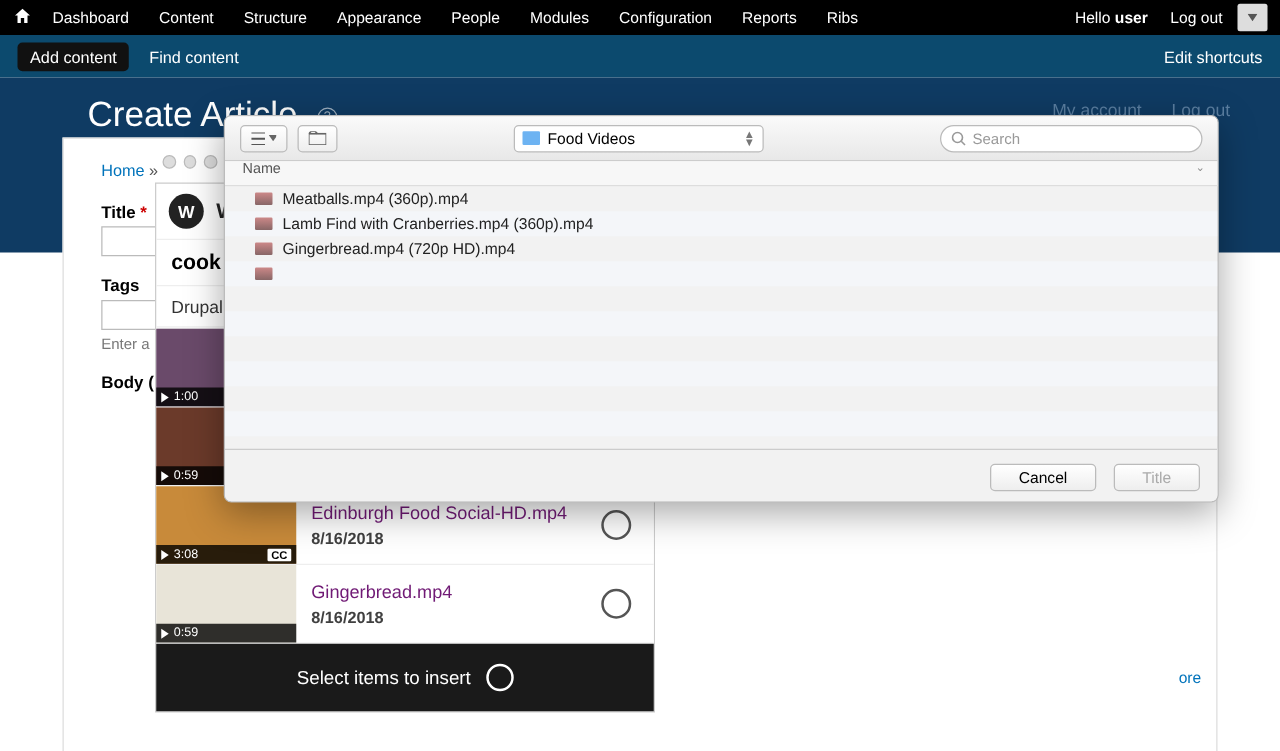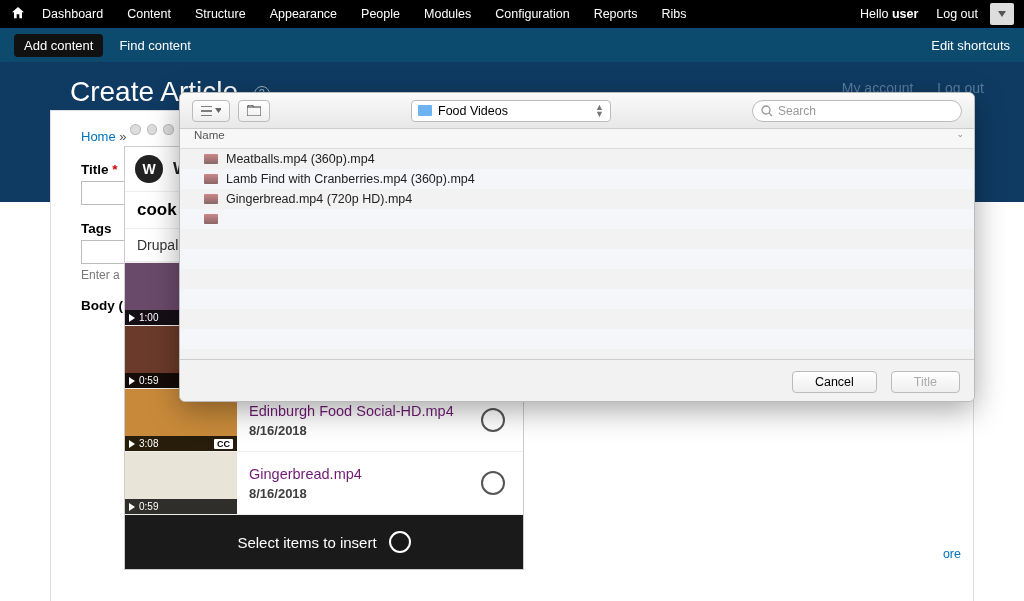--- a/index.html
+++ b/index.html
@@ -27,21 +27,21 @@
 .blueheader .acct-links span { margin-left:20px; cursor:pointer; }
 
 
 .content-panel { position:absolute; left:50px; top:110px; width:924px; background:#fff; border:1px solid #ddd; padding:18px 30px; height:600px; }
 .content-panel .crumb { font-size:13px; color:#0073bb; margin-bottom:18px; }
 .content-panel .crumb .sep { color:#555; }
 .form-label { font-size:13.5px; font-weight:bold; margin-bottom:4px; }
 .form-label .req { color:#c00; }
 .form-input { width:100%; height:24px; border:1px solid #bbb; margin-bottom:16px; padding:2px 5px; font-size:13px; }
 .form-hint { font-size:12px; color:#777; margin-top:-12px; margin-bottom:16px; }
-.more-link { position:absolute; right:12px; top:436px; font-size:12.5px; color:#0073bb; cursor:pointer; }
+.more-link { position:absolute; right:12px; top:424px; font-size:12.5px; color:#0073bb; cursor:pointer; }
 
 
 .wistia-panel { position:absolute; left:124px; top:146px; width:400px; background:#fff; border:1px solid #ccc; z-index:5; }
 .wistia-head { display:flex; align-items:center; padding:8px 10px; border-bottom:1px solid #eee; }
 .w-badge { width:28px; height:28px; background:#222; border-radius:50%; color:#fff; font-size:14px; font-weight:bold; display:flex; align-items:center; justify-content:center; margin-right:10px;}
 .wistia-title { font-size:17px; font-weight:600; color:#222;}
 .wistia-sub { padding:8px 12px; font-size:17px; font-weight:700; border-bottom:1px solid #eee; }
 .wistia-line { padding:8px 12px; font-size:14px; border-bottom:1px solid #eee; color:#333;}
 .video-item { display:flex; align-items:center; padding:0; border-bottom:1px solid #eee; background:#fff;}
 .video-item.first{border-top:1px solid #eee;}

